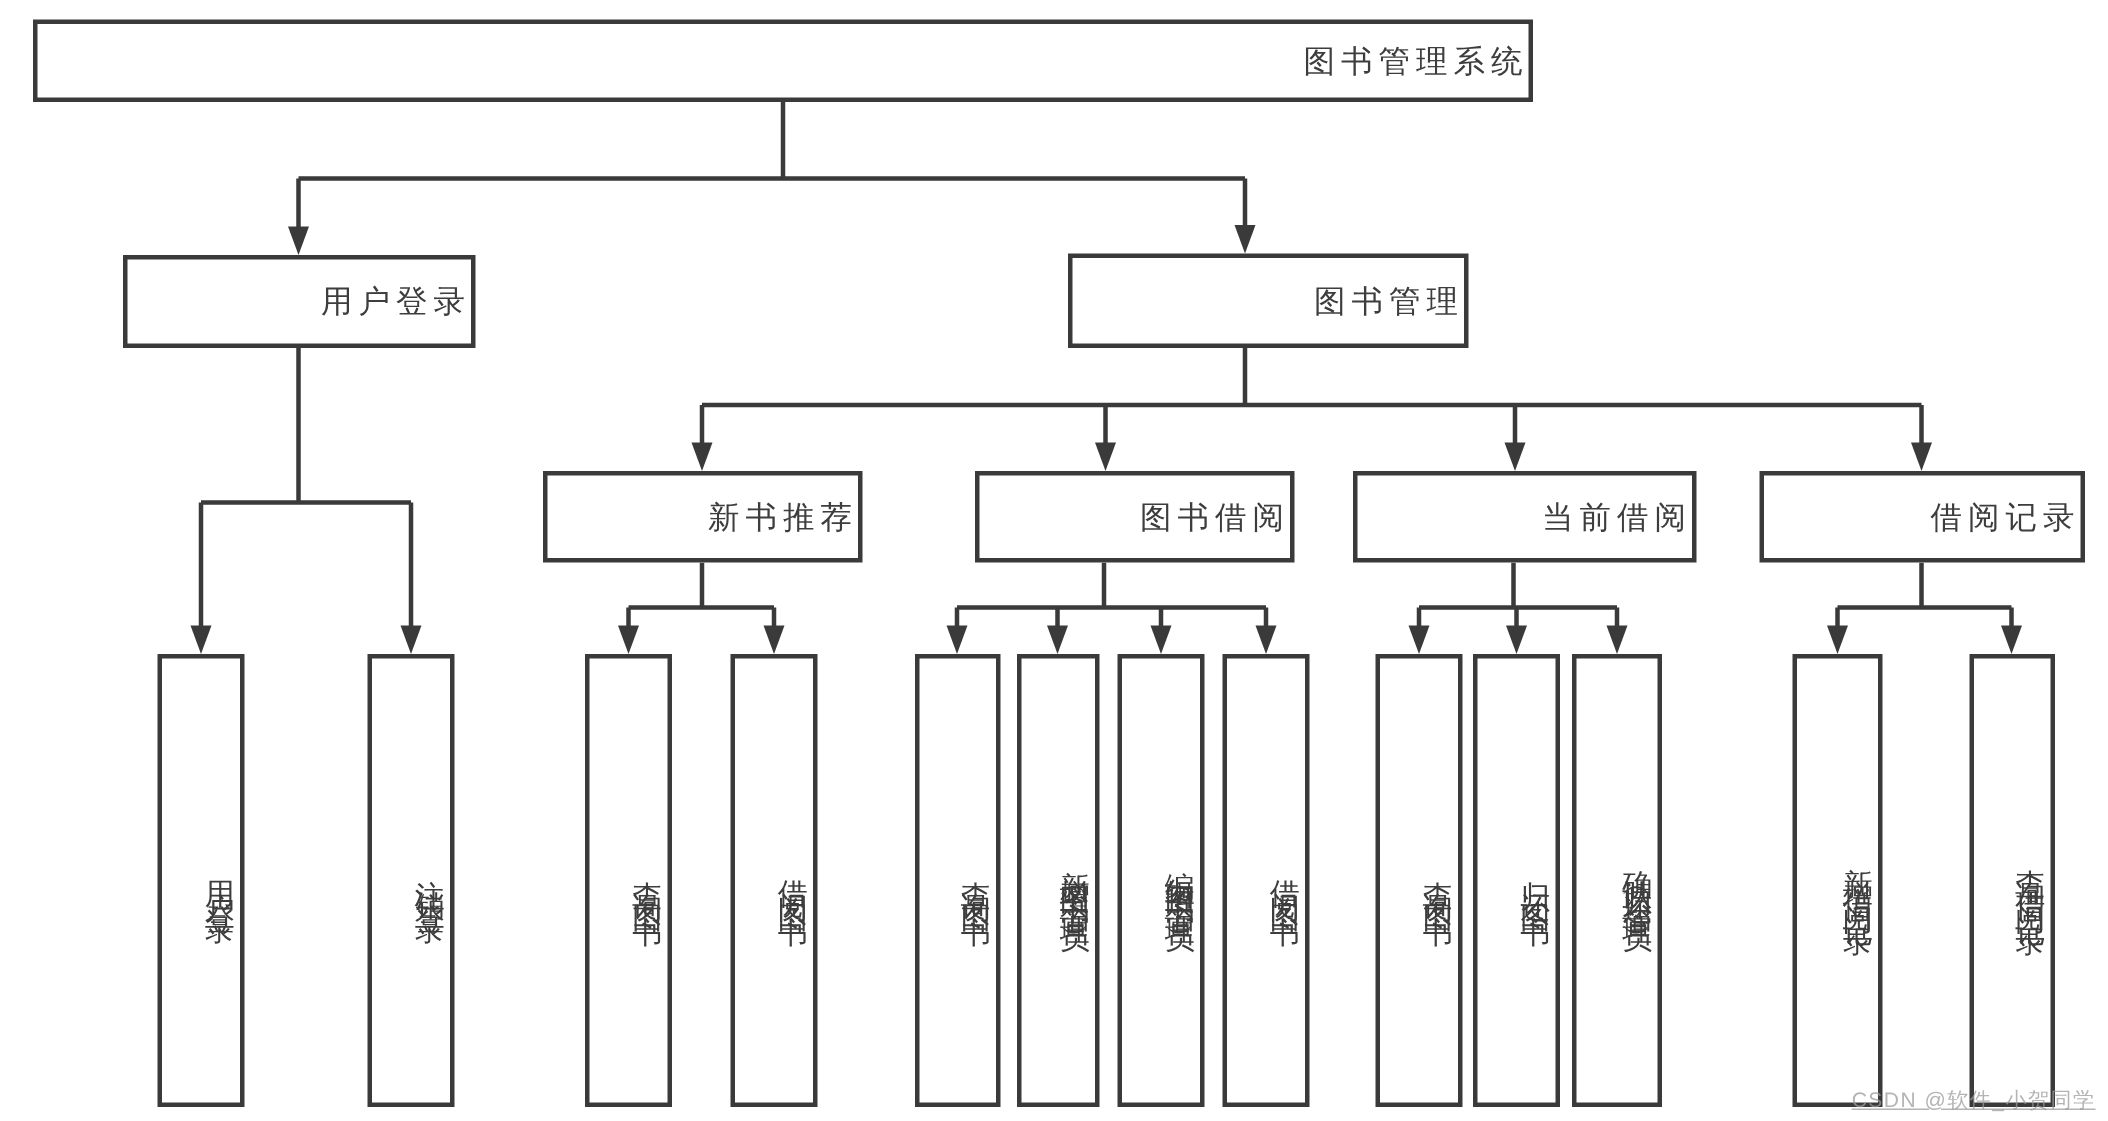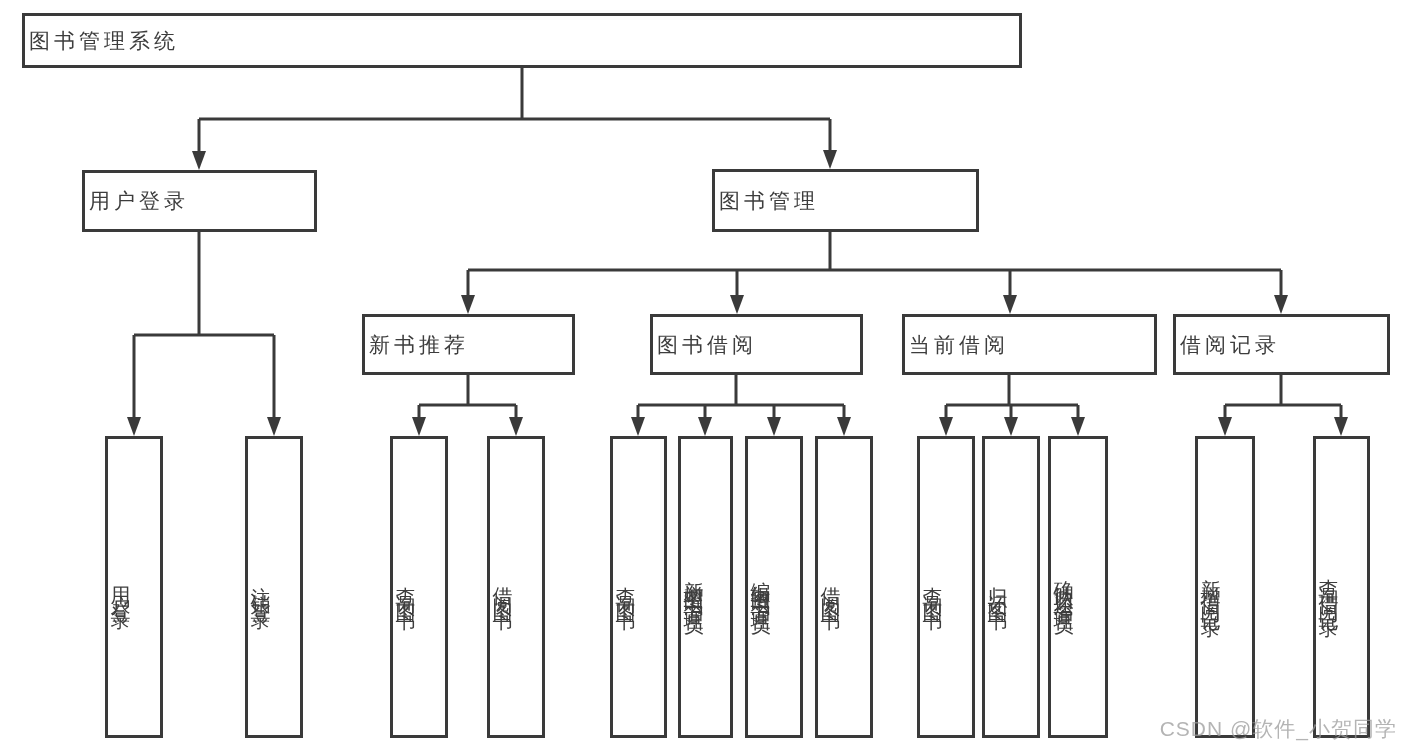--- a/index.html
+++ b/index.html
@@ -10,21 +10,21 @@
     font-family:"Liberation Sans", sans-serif;
     overflow:hidden;
   }
   .node{
     position:absolute;
     box-sizing:border-box;
     border:3px solid #3a3a3a;
     background:#ffffff;
     display:flex;
     align-items:center;
-    justify-content:flex-start;
+    justify-content:flex-end;
     color:#3d3d3d;
   }
   .hbox span{
     font-size:21px;
     letter-spacing:4px;
     text-indent:4px;
     white-space:nowrap;
     color:#3d3d3d;
   }
   .leaf span{
@@ -38,25 +38,26 @@
   .leaf.long span{letter-spacing:5px;}
   svg.wires{
     position:absolute;
     left:0;top:0;
     pointer-events:none;
   }
   .watermark{
     position:absolute;
     right:8px;
     bottom:4px;
-    font-size:21px;
+    font-size:14px;
     letter-spacing:1px;
     color:rgba(155,155,155,0.75);
     z-index:10;
     white-space:nowrap;
+    text-decoration:underline;
   }
 </style>
 </head>
 <body>
 
 <div class="stage">
 
   <svg class="wires" width="1405" height="747" viewBox="0 0 1405 747">
     <g stroke="#3a3a3a" stroke-width="3" fill="none">
       <path d="M522 68 L522 119 M199 119 L830 119 M199 119 L199 153 M830 119 L830 152"></path>
@@ -100,21 +101,21 @@
   <div class="node hbox" style="left:712px;top:169px;width:267px;height:63px;">
     <span>图书管理</span>
   </div>
 
   <div class="node hbox" style="left:362px;top:314px;width:213px;height:61px;">
     <span>新书推荐</span>
   </div>
   <div class="node hbox" style="left:630px;top:314px;width:213px;height:61px;margin-left:20px;">
     <span>图书借阅</span>
   </div>
-  <div class="node hbox" style="left:902px;top:314px;width:255px;height:61px;">
+  <div class="node hbox" style="left:902px;top:314px;width:229px;height:61px;">
     <span>当前借阅</span>
   </div>
   <div class="node hbox" style="left:1173px;top:314px;width:217px;height:61px;">
     <span>借阅记录</span>
   </div>
 
   <div class="node leaf" style="left:105px;top:436px;width:58px;height:302px;">
     <span>用户登录</span>
   </div>
   <div class="node leaf" style="left:245px;top:436px;width:58px;height:302px;">

